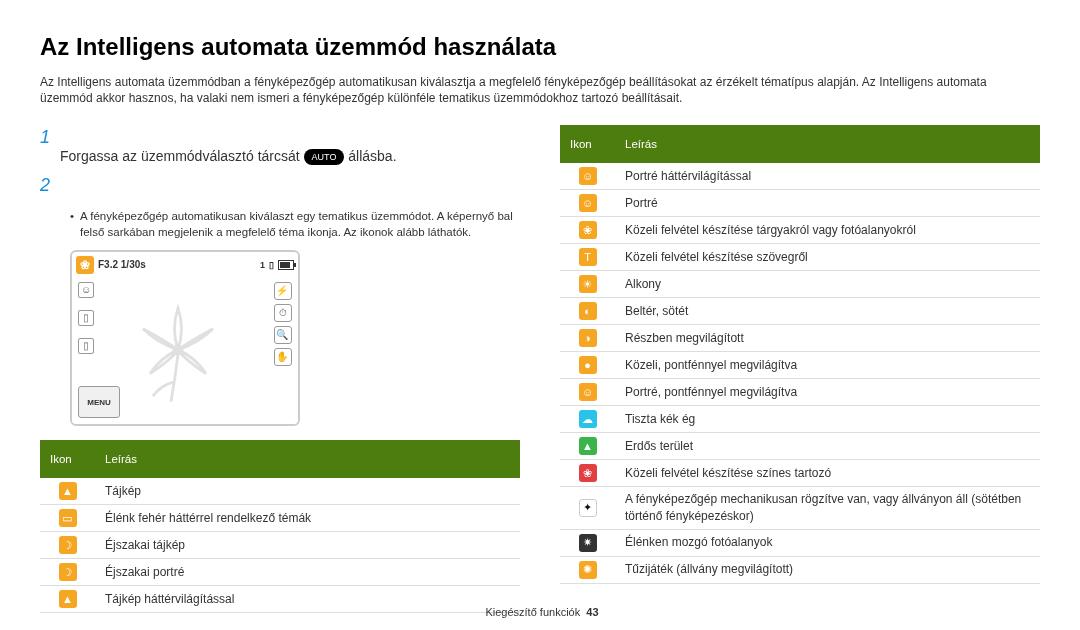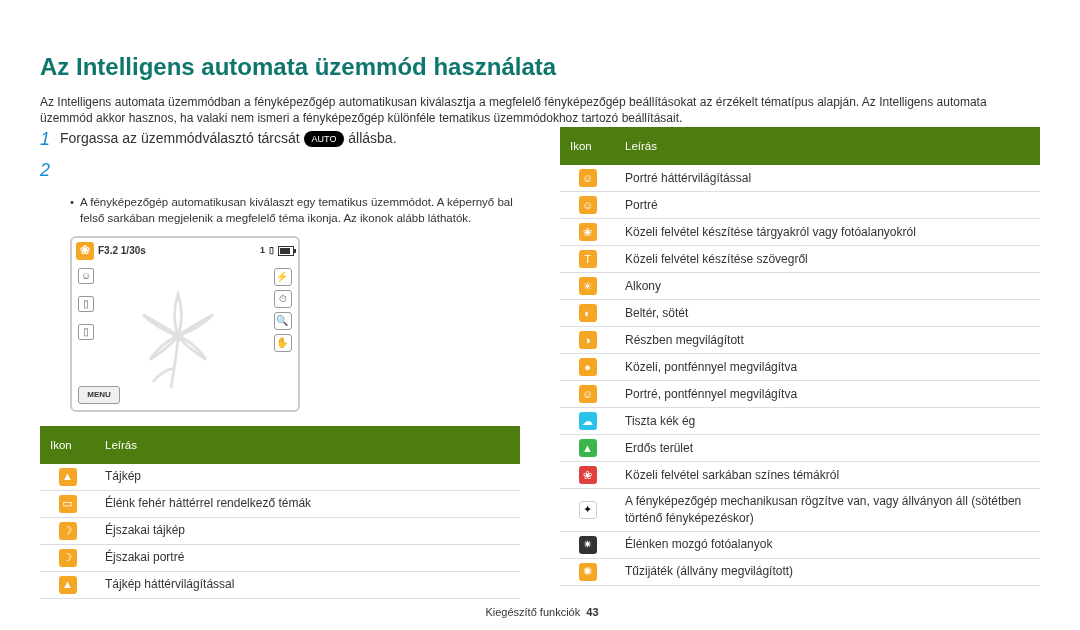--- a/index.html
+++ b/index.html
@@ -8,33 +8,32 @@
     width: 1080px;
     height: 630px;
     background: #fff;
     color: #333;
     padding: 30px 40px 0 40px;
     font-size: 12px;
     line-height: 1.4;
     position: relative;
   }
   h1 {
-    color: #0f766e;
+    color: #000000;
     font-size: 24px;
     font-weight: bold;
     margin-bottom: 10px;
-    margin-top: 20px;
-  }
-  .intro { font-size: 12px; }
+  }
+  .intro { font-size: 12px; margin-bottom: 18px; }
   .two-col { display: flex; gap: 40px; }
   .col { flex: 1; }
   .step-list { margin-bottom: 10px; }
   .step { display: flex; margin-bottom: 6px; }
   .step-num { color: #1a8cd8; font-size: 18px; font-weight: normal; width: 20px; font-style: italic; }
-  .step-text { font-size: 14px; padding-top: 2px; }
+  .step-text { font-size: 14px; padding-top: 2px; margin-top: 20px; }
   .auto-badge {
     display: inline-block;
     background: #000;
     color: #fff;
     border-radius: 10px;
     padding: 0 8px;
     font-size: 9px;
     line-height: 16px;
     vertical-align: middle;
   }
@@ -71,21 +70,21 @@
     display: flex; flex-direction: column; gap: 12px;
   }
   .pv-left-ic { width: 16px; height: 16px; border: 1px solid #999; border-radius: 2px; font-size: 10px; display: flex; align-items: center; justify-content: center; color: #666; }
   .pv-right {
     position: absolute; right: 6px; top: 30px;
     display: flex; flex-direction: column; gap: 4px;
   }
   .pv-right-ic { width: 18px; height: 18px; border: 1px solid #999; border-radius: 3px; font-size: 10px; display: flex; align-items: center; justify-content: center; color: #666; }
   .pv-menu {
     position: absolute; left: 6px; bottom: 6px;
-    width: 42px; height: 18px; border: 1px solid #999; border-radius: 3px;
+    width: 42px; height: 32px; border: 1px solid #999; border-radius: 3px;
     font-size: 8px; font-weight: bold; display: flex; align-items: center; justify-content: center;
     background: #f0f0f0;
   }
   .pv-flower-bg {
     position: absolute; left: 50%; top: 50%; transform: translate(-55%, -45%);
     opacity: 0.25;
   }
   .pv-flower-bg svg { width: 140px; height: 140px; }
   
   .ic-table { width: 100%; border-collapse: collapse; font-size: 12px; }
@@ -261,21 +260,21 @@
           <tr>
             <td><span class="ic ic-blue">☁</span></td>
             <td>Tiszta kék ég</td>
           </tr>
           <tr>
             <td><span class="ic ic-green">▲</span></td>
             <td>Erdős terület</td>
           </tr>
           <tr>
             <td><span class="ic ic-red">❀</span></td>
-            <td>Közeli felvétel sarkában színes témákról</td>
+            <td>Közeli felvétel készítése színes tartozó</td>
           </tr>
           <tr>
             <td><span class="ic ic-white">✦</span></td>
             <td>A fényképezőgép mechanikusan rögzítve van, vagy állványon áll (sötétben történő fényképezéskor)</td>
           </tr>
           <tr>
             <td><span class="ic ic-dark">✷</span></td>
             <td>Élénken mozgó fotóalanyok</td>
           </tr>
           <tr>

